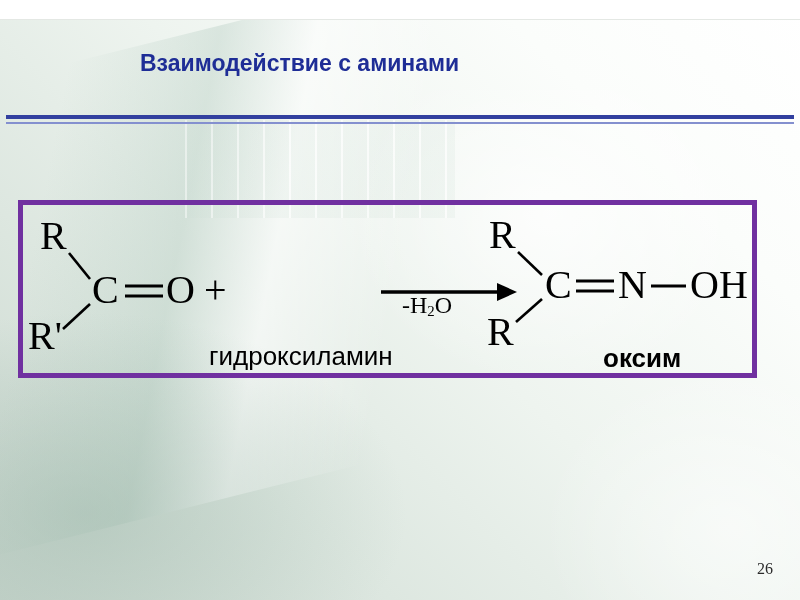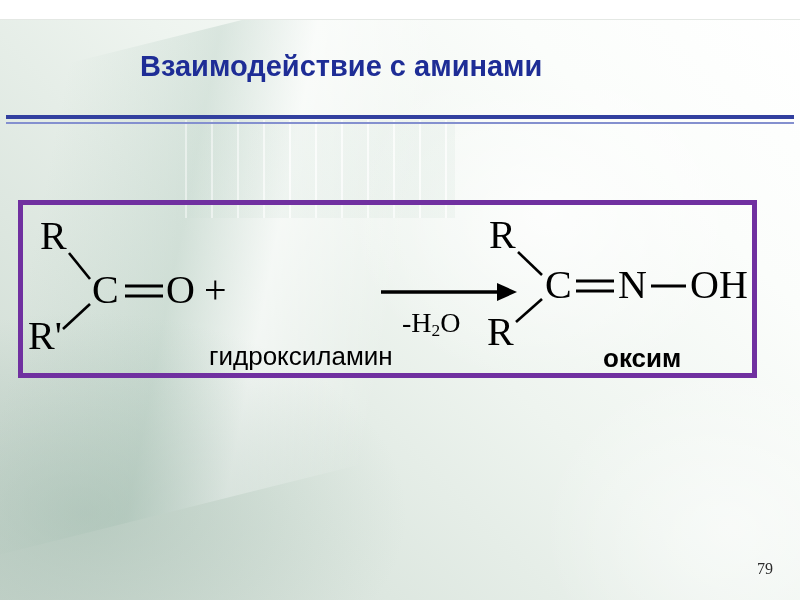--- a/index.html
+++ b/index.html
@@ -21,38 +21,38 @@
   .s3 { left:-90px; top:310px; width:500px; height:340px;
         background: radial-gradient(ellipse at 35% 60%, rgba(152,180,166,0.45) 0%, rgba(152,180,166,0) 70%); }
   .s4 { left:185px; top:120px; width:270px; height:98px; opacity:.65;
         background: repeating-linear-gradient(to right, rgba(255,255,255,0.7) 0 2px, rgba(203,221,211,0.28) 2px 26px); }
   .s5 { left:540px; top:360px; width:320px; height:280px;
         background: radial-gradient(ellipse at 60% 60%, rgba(255,255,255,0.5) 0%, rgba(255,255,255,0) 70%); }
   .top-band { left:0; top:0; width:800px; height:20px; background:#ffffff; border-bottom:1px solid #e4e8e4; }
 
   .title {
     position:absolute; left:140px; top:50px;
-    font-size:29px; font-weight:bold; color:#1e2d96; white-space:nowrap;text-align:center;
+    font-size:23px; font-weight:bold; color:#1e2d96; white-space:nowrap;text-align:center;
   }
   .rule-thick { position:absolute; left:6px; top:115px; width:788px; height:4px; background:#32409f; }
   .rule-thin  { position:absolute; left:6px; top:122px; width:788px; height:2px; background:#8490cf; }
 
   .rbox {
     position:absolute; left:18px; top:200px; width:739px; height:178px;
     border:5px solid #7030a0;
   }
   .bonds { position:absolute; left:0; top:0; width:729px; height:168px; }
 
   .atom {
     position:absolute; font-family:"Liberation Serif","DejaVu Serif",serif;
     font-size:40px; line-height:1; color:#000; white-space:nowrap;
   }
   .arrow-label {
     position:absolute; font-family:"Liberation Serif","DejaVu Serif",serif;
-    font-size:28px; line-height:1; color:#000; white-space:nowrap;margin-top:16px;
+    font-size:24px; line-height:1; color:#000; white-space:nowrap;
   }
   .name-label {
     position:absolute; font-family:"Liberation Sans","DejaVu Sans",sans-serif;
     font-size:26px; line-height:1; color:#000; white-space:nowrap;
   }
   .sub { font-size:62%; vertical-align:-0.22em; }
 
   .pagenum {
     position:absolute; left:757px; top:560px;
     font-family:"Liberation Serif","DejaVu Serif",serif;
@@ -110,15 +110,15 @@
     <div class="atom" style="left:466px;top:10px;">R</div>
     <div class="atom" style="left:464px;top:107px;">R</div>
     <div class="atom" style="left:522px;top:60px;">C</div>
     <div class="atom" style="left:595px;top:60px;">N</div>
     <div class="atom" style="left:667px;top:60px;">OH</div>
 
     <div class="name-label" style="left:186px;top:138px;text-align:right;">гидроксиламин</div>
     <div class="name-label" style="left:580px;top:140px;font-weight:bold;">оксим</div>
   </div>
 
-  <div class="pagenum">79</div>
+  <div class="pagenum">26</div>
 
 </div>
 
 </body></html>

